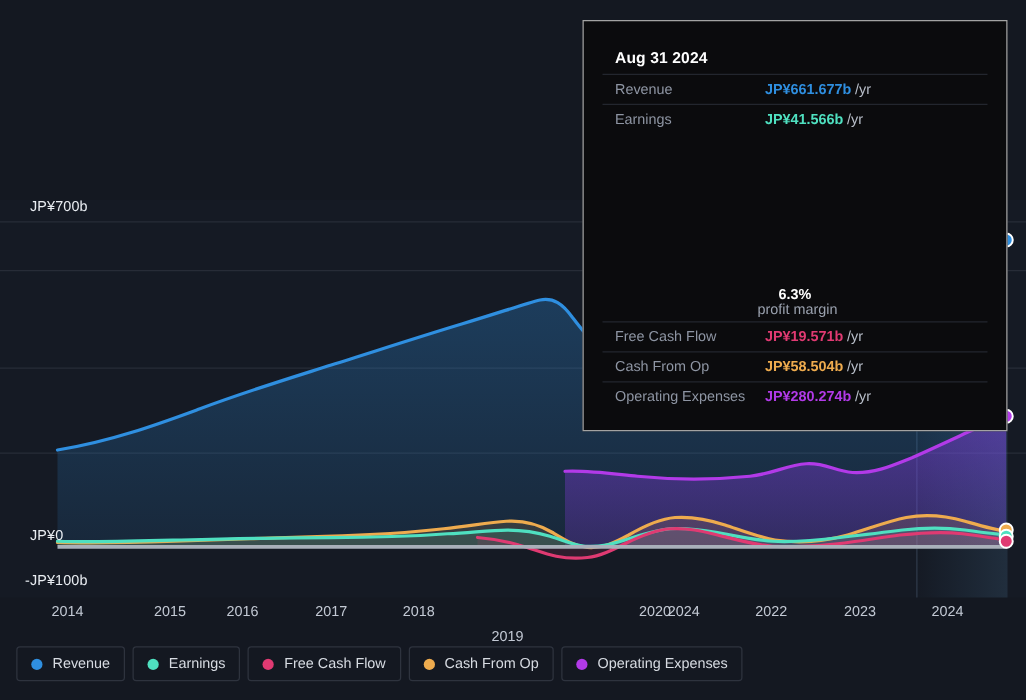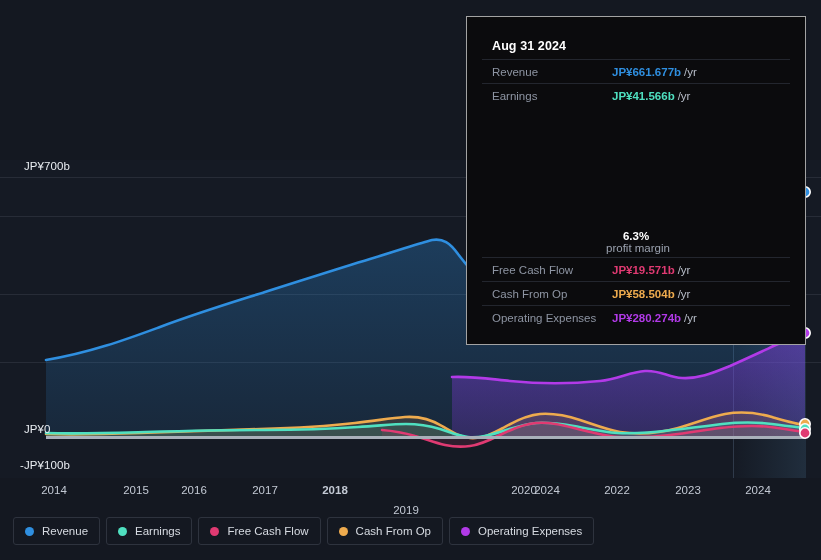--- a/index.html
+++ b/index.html
@@ -291,21 +291,21 @@
 
   <div class="y-label" style="left:24px;top:160px;">JP¥700b</div>
   <div class="y-label" style="left:24px;top:423px;">JP¥0</div>
   <div class="y-label" style="left:20px;top:459px;">-JP¥100b</div>
 
   <div class="x-axis">
     <div class="x-label" style="left:54px;">2014</div>
     <div class="x-label" style="left:136px;">2015</div>
     <div class="x-label" style="left:194px;">2016</div>
     <div class="x-label" style="left:265px;">2017</div>
-    <div class="x-label" style="left:335px;font-weight:bold;">2018</div>
+    <div class="x-label" style="left:335px;">2018</div>
     <div class="x-label" style="left:406px;margin-top:20px;">2019</div>
     <div class="x-label" style="left:476px;margin-left:48px;">2020</div>
     <div class="x-label" style="left:547px;">2024</div>
     <div class="x-label" style="left:617px;">2022</div>
     <div class="x-label" style="left:688px;">2023</div>
     <div class="x-label" style="left:758px;">2024</div>
   </div>
 
   <div class="tooltip">
     <div class="tt-title">Aug 31 2024</div>

